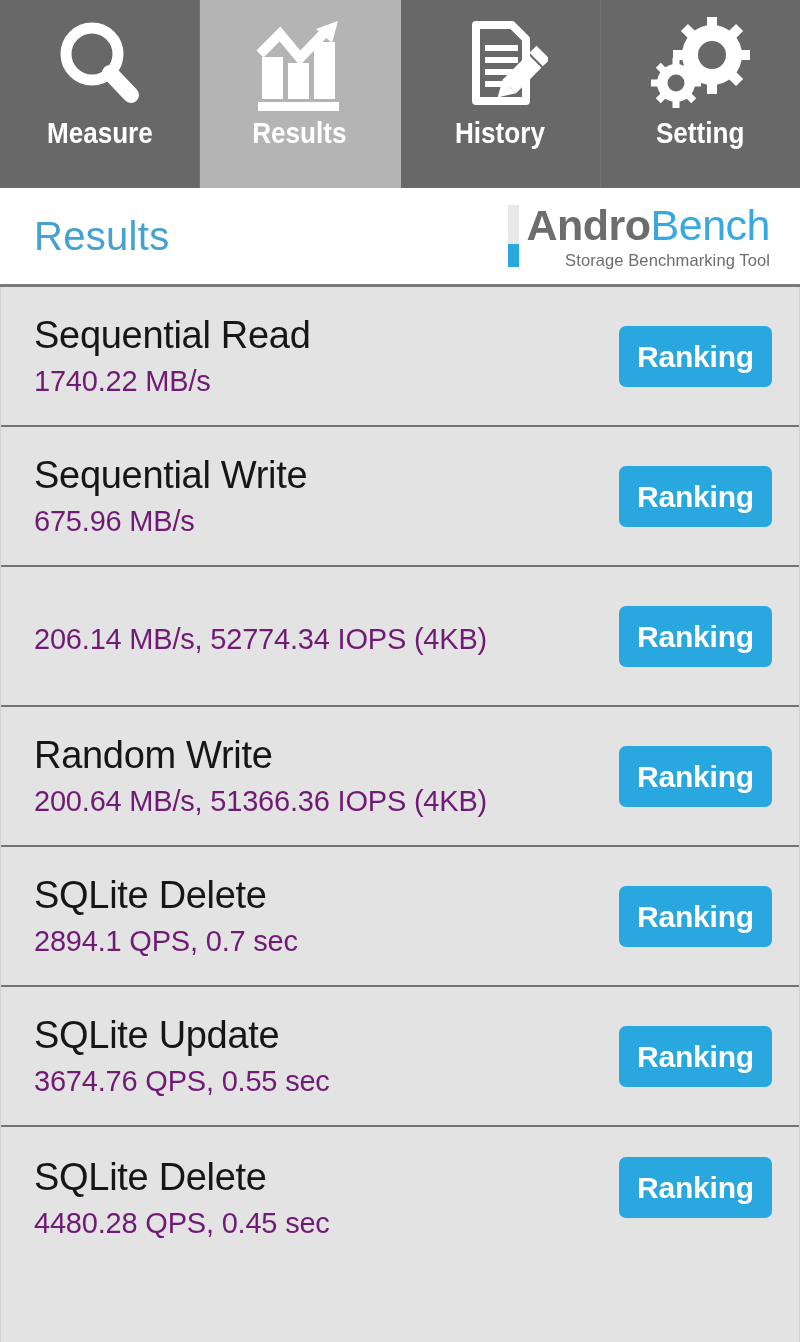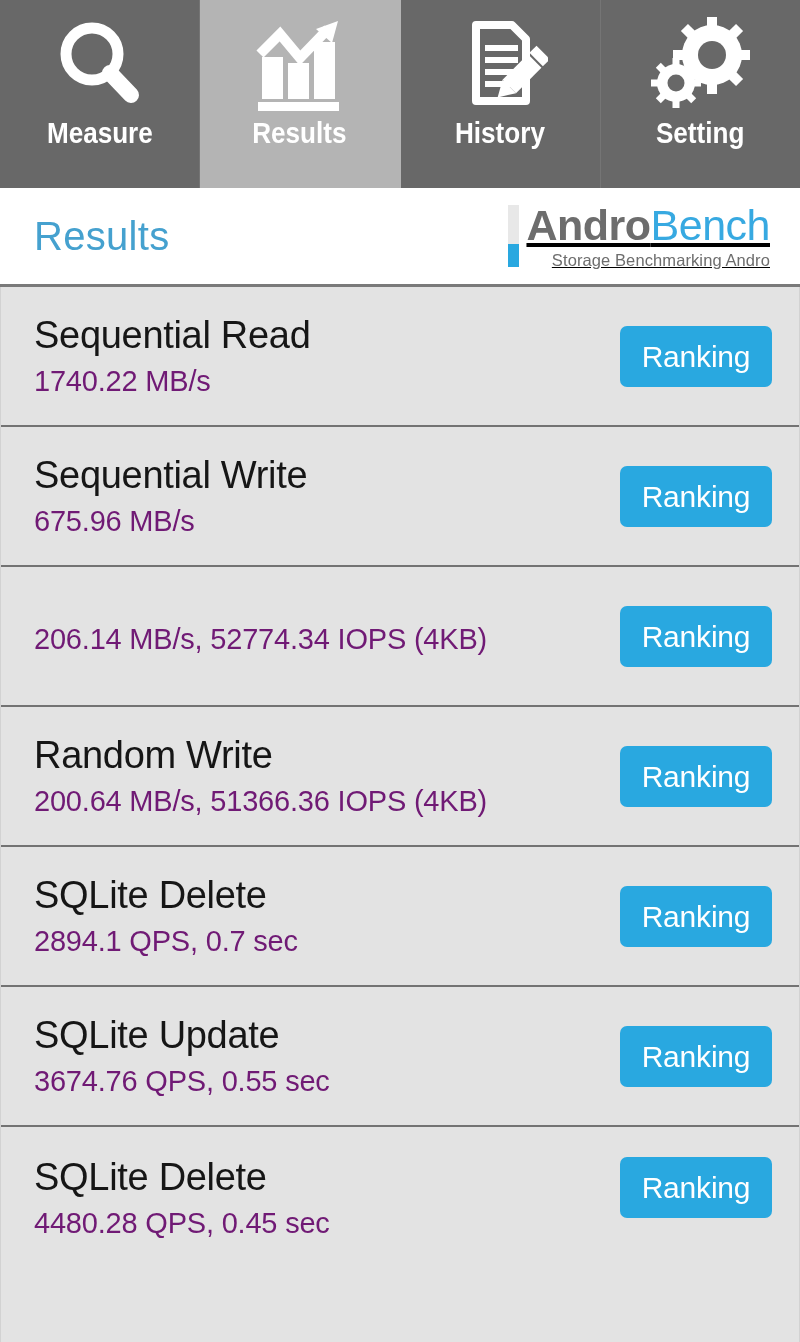--- a/index.html
+++ b/index.html
@@ -82,21 +82,20 @@
     color: #45a1cf;
     font-size: 40px;
     font-weight: normal;
     line-height: 44px;
     letter-spacing: 0.3px;
   }
   .logo {
     display: flex;
     align-items: flex-start;
     margin-top: 2px;
-    text-decoration: underline;
   }
   .logo-bar {
     width: 11px;
     height: 62px;
     margin-right: 7px;
     margin-top: 1px;
     display: flex;
     flex-direction: column;
   }
   .logo-bar-top { background: #e8e8e8; flex: 0 0 39px; }
@@ -168,21 +167,21 @@
     font-size: 29px;
     color: #701a75;
     line-height: 36px;
     margin-top: 6px;
     letter-spacing: -0.2px;
   }
   .ranking-button {
     background: #29a8e0;
     color: #ffffff;
     font-size: 30px;
-    font-weight: normal;
+    font-weight: bold;
     border: none;
     border-radius: 7px;
     padding: 0 18px;
     height: 61px;
     min-width: 152px;
     line-height: 61px;
     text-align: center;
     cursor: pointer;
     font-family: "Liberation Sans", sans-serif;
     letter-spacing: -0.2px;
@@ -280,21 +279,21 @@
 
   <div class="header">
     <div class="page-title">Results</div>
     <div class="logo">
       <div class="logo-bar">
         <div class="logo-bar-top"></div>
         <div class="logo-bar-bottom"></div>
       </div>
       <div class="logo-text">
         <div class="logo-wordmark"><span class="logo-andro">Andro</span><span class="logo-bench">Bench</span></div>
-        <div class="logo-tagline">Storage Benchmarking Andro</div>
+        <div class="logo-tagline">Storage Benchmarking Tool</div>
       </div>
     </div>
   </div>
 
   <div class="results-list">
 
     <div class="result-row">
       <div class="row-texts">
         <div class="row-title">Sequential Read</div>
         <div class="row-value">1740.22 MB/s</div>

